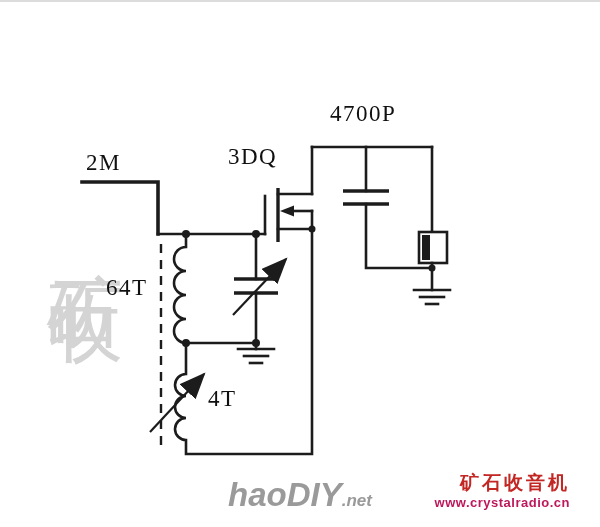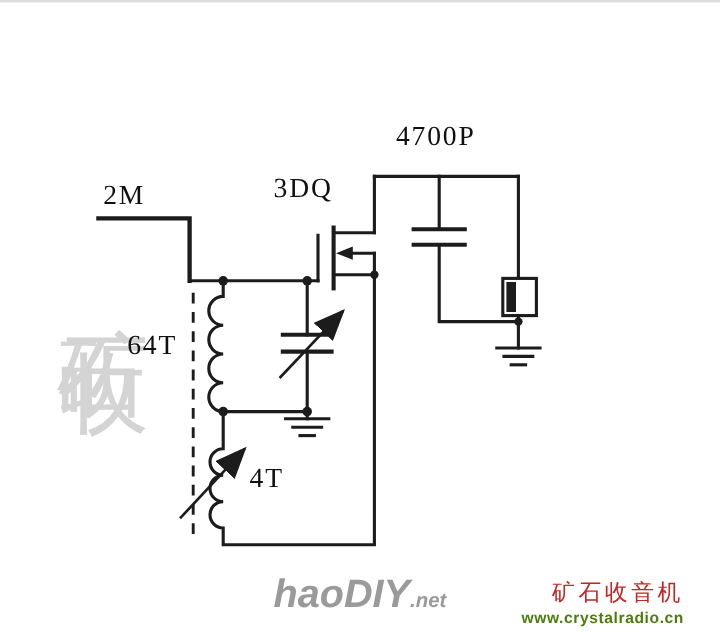--- a/index.html
+++ b/index.html
@@ -30,22 +30,22 @@
     font-family:"Liberation Sans",sans-serif;font-weight:bold;font-style:italic;
     white-space:nowrap;
     text-align:right;
   }
   .logo .big{font-size:33px;}
   .logo .net{font-size:17px;}
   .brand{
     position:absolute;right:30px;top:469px;z-index:2;text-align:right;
     font-family:"Liberation Sans",sans-serif;line-height:1.25;white-space:nowrap;
   }
-  .brand .name{color:var(--brand-red,#c32724);font-size:19px;font-weight:normal;letter-spacing:3px;margin-top:12px;}
-  .brand .url{color:#4d7c0f;font-size:13px;font-weight:bold;letter-spacing:.5px;}
+  .brand .name{color:var(--brand-red,#c32724);font-size:19px;font-weight:bold;letter-spacing:3px;}
+  .brand .url{color:#be185d;font-size:13px;font-weight:bold;letter-spacing:.5px;}
 </style>
 </head>
 <body>
 
 <div class="stage">
 
   <div class="watermark-side">矿石收</div>
 
   <svg class="schematic" width="600" height="527" viewBox="0 0 600 527">
     <defs>

